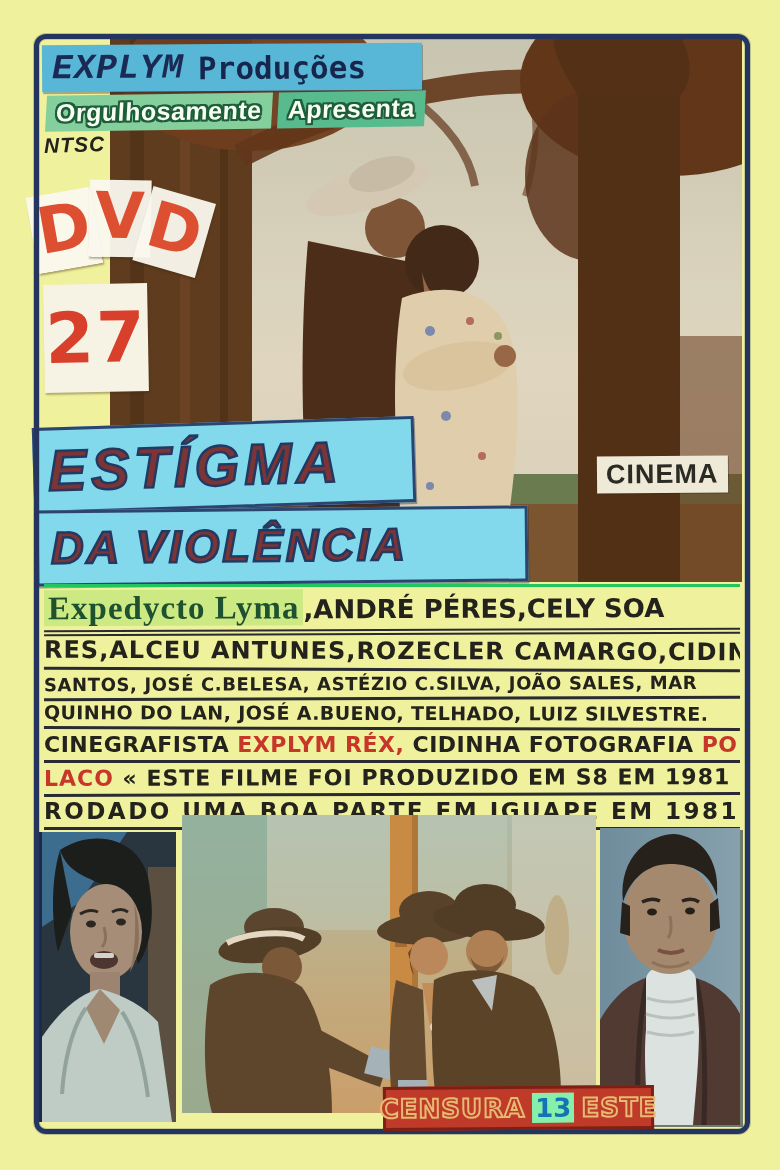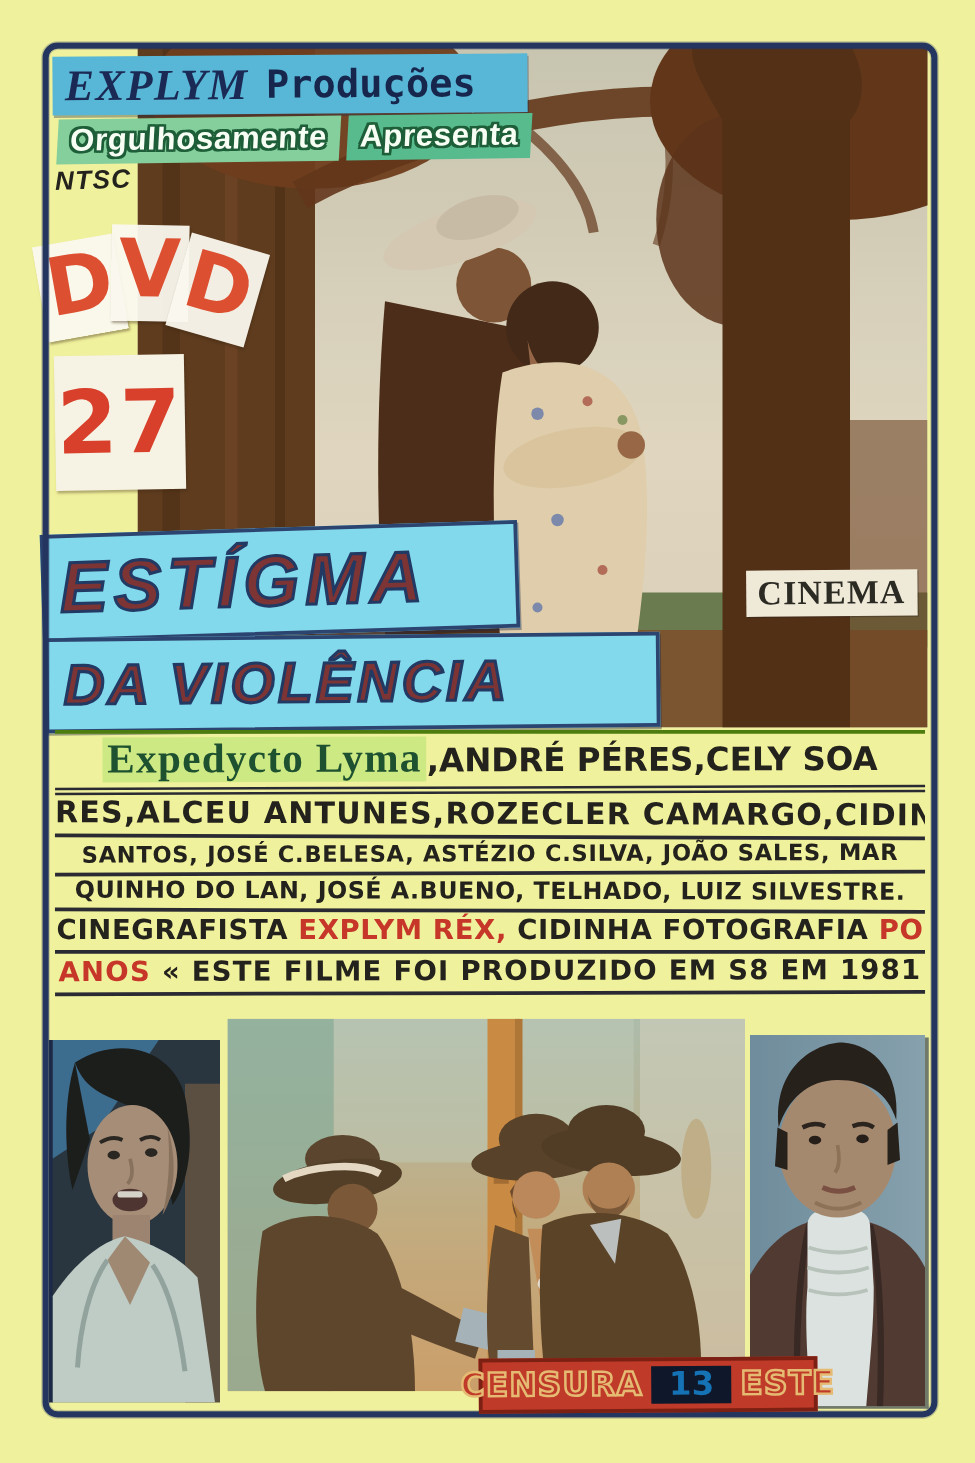--- a/index.html
+++ b/index.html
@@ -12,21 +12,21 @@
     box-shadow:0 0 0 1px rgba(36,53,95,.25), inset 0 0 0 1px rgba(36,53,95,.2);}
 
   
   .top-photo{position:absolute;left:110px;top:36px;width:632px;height:546px;z-index:1;}
   .top-photo svg{display:block;width:100%;height:100%;}
 
   
   .producer-strip{position:absolute;left:42px;top:44px;width:360px;height:47px;z-index:10;
     background:#58b7d6;display:flex;align-items:center;gap:14px;padding:0 10px;
     transform:rotate(-.4deg);box-shadow:1px 2px 0 rgba(30,40,70,.35);}
-  .brand{font-family:Liberation Serif, serif;font-style:italic;font-weight:bold;
+  .brand{font-family:Liberation Mono, monospace;font-style:italic;font-weight:bold;
     font-size:35px;color:#1b2a55;letter-spacing:1px;}
   .brand-suffix{font-family:"DejaVu Sans Mono",monospace;font-weight:bold;
     font-size:31px;color:#17264d;letter-spacing:0;}
   .tagline{position:absolute;left:46px;top:93px;z-index:10;display:flex;gap:6px;transform:rotate(-.8deg);}
   .tag-chip{font-weight:900;font-size:25px;color:#f7fff4;padding:3px 10px 4px;
     letter-spacing:.5px;transform:skewX(-4deg);
     text-shadow:-2px 0 #1e5e38,2px 0 #1e5e38,0 -2px #1e5e38,0 2px #1e5e38,-2px -2px #1e5e38,2px 2px #1e5e38,-2px 2px #1e5e38,2px -2px #1e5e38;}
   .tag-1{background:#84cf9c;}
   .tag-2{background:#58bb8e;}
   .ntsc{position:absolute;left:44px;top:133px;z-index:10;font-style:italic;font-weight:900;
@@ -51,25 +51,25 @@
     display:flex;align-items:center;padding:0 12px;box-shadow:1px 2px 0 rgba(30,40,70,.4);}
   .title-1{left:33px;top:422px;width:352px;height:80px;transform:rotate(-1.8deg);}
   .title-2{left:36px;top:508px;width:462px;height:70px;transform:rotate(-.6deg);}
   .title-text{font-family:"Liberation Sans",sans-serif;font-style:italic;font-weight:900;
     color:#7c3434;-webkit-text-stroke:2.5px #223a63;letter-spacing:5px;white-space:nowrap;}
   .title-1 .title-text{font-size:57px;}
   .title-2 .title-text{font-size:45px;letter-spacing:3px;}
 
   .cinema-strip{position:absolute;left:597px;top:456px;z-index:12;background:#efe9d8;
     padding:3px 9px;transform:rotate(-.5deg);box-shadow:1px 1px 0 rgba(30,30,30,.3);}
-  .cinema-strip span{font-family:Liberation Serif, serif;font-weight:bold;
+  .cinema-strip span{font-family:Liberation Sans, sans-serif;font-weight:bold;
     font-size:27px;color:#2b2b24;letter-spacing:1px;text-align:center;}
 
   
-  .credits{position:absolute;left:44px;top:584px;width:696px;z-index:12;border-top:3px solid #4d7c0f;text-align:center;}
+  .credits{position:absolute;left:44px;top:584px;width:696px;z-index:12;border-top:3px solid #22c55e;}
   .credit-line{color:#23221c;font-weight:bold;white-space:nowrap;overflow:hidden;
     border-bottom:3px solid #2a2a33;padding:2px 0 3px;font-family:"DejaVu Sans",sans-serif;}
   .credit-line.l1{border-bottom:6px double #2a2a33;font-size:26px;transform:rotate(-.2deg);}
   .credit-line.l2{font-size:24px;letter-spacing:1px;transform:rotate(.2deg);}
   .credit-line.l3{font-size:18px;letter-spacing:.6px;transform:rotate(-.2deg);}
   .credit-line.l4{font-size:19px;letter-spacing:.4px;transform:rotate(.15deg);}
   .credit-line.l5{font-size:22px;letter-spacing:.5px;}
   .credit-line.l6{font-size:22px;letter-spacing:1px;transform:rotate(-.15deg);}
   .credit-line.l7{font-size:23px;letter-spacing:2.5px;}
   .star-name{font-family:"Liberation Serif",serif;font-weight:bold;font-size:33px;
@@ -82,22 +82,22 @@
   .photo-left{left:42px;top:832px;width:134px;height:290px;box-shadow:-3px 0 0 #1d2a47;}
   .photo-mid{left:182px;top:815px;width:414px;height:298px;}
   .photo-right{left:600px;top:828px;width:140px;height:297px;box-shadow:3px 2px 0 rgba(29,42,71,.6);}
 
   
   .censura{position:absolute;left:383px;top:1086px;width:265px;height:38px;z-index:45;
     background:#bf3a28;border:3px solid #7c2014;display:flex;align-items:center;
     justify-content:center;gap:7px;transform:rotate(-.4deg);}
   .censura .hollow{font-weight:900;font-size:26px;line-height:1;color:#bf3a28;
     -webkit-text-stroke:2px #e5ba72;letter-spacing:1px;font-family:"DejaVu Sans",sans-serif;}
-  .censura .age{background:#0f172a;color:#1573b5;font-weight:900;font-size:26px;
-    line-height:1;padding:2px 14px;font-family:"DejaVu Sans",sans-serif;}
+  .censura .age{background:#86efac;color:#1573b5;font-weight:900;font-size:26px;
+    line-height:1;padding:2px 3px;font-family:"DejaVu Sans",sans-serif;}
 </style>
 </head>
 <body>
 
 <div class="poster">
 
   <div class="top-photo">
     <svg viewBox="0 0 632 546" preserveAspectRatio="none">
       <defs>
         <linearGradient id="sky" x1="0" y1="0" x2="0" y2="1">
@@ -182,22 +182,23 @@
     <div class="credit-line l1">
       <span class="star-name">Expedycto Lyma</span><span>,ANDRÉ PÉRES,CELY SOA</span>
     </div>
     <div class="credit-line l2">RES,ALCEU ANTUNES,ROZECLER CAMARGO,CIDINHA</div>
     <div class="credit-line l3">SANTOS, JOSÉ C.BELESA, ASTÉZIO C.SILVA, JOÃO SALES, MAR</div>
     <div class="credit-line l4">QUINHO DO LAN, JOSÉ A.BUENO, TELHADO, LUIZ SILVESTRE.</div>
     <div class="credit-line l5">
       <span>CINEGRAFISTA </span><span class="red-ink">EXPLYM RÉX,</span><span> CIDINHA FOTOGRAFIA </span><span class="red-ink">PO</span>
     </div>
     <div class="credit-line l6">
-      <span class="red-ink">ANOS</span><span> « ESTE FILME FOI PRODUZIDO EM S8 EM 1981</span>
+      <span class="red-ink">LACO</span><span> « ESTE FILME FOI PRODUZIDO EM S8 EM 1981</span>
     </div>
+    <div class="credit-line l7">RODADO UMA BOA PARTE EM IGUAPE EM 1981</div>
   </div>
 
   <div class="bottom-photo photo-left">
     <svg viewBox="0 0 134 290" preserveAspectRatio="none">
       <rect width="134" height="290" fill="#242c33"></rect>
       <polygon points="0,0 85,0 38,70 0,95" fill="#3a6a8c"></polygon>
       <rect x="106" y="35" width="28" height="255" fill="#5c4836"></rect>
       <path d="M18,18 C55,-6 105,8 108,58 C114,95 104,122 96,132 L88,95 C84,70 76,60 66,55 C46,45 26,42 18,18 Z" fill="#14100b"></path>
       <path d="M18,18 C8,50 10,95 16,120 L30,80 Z" fill="#14100b"></path>
       <ellipse cx="64" cy="100" rx="36" ry="48" fill="#b18f72"></ellipse>

